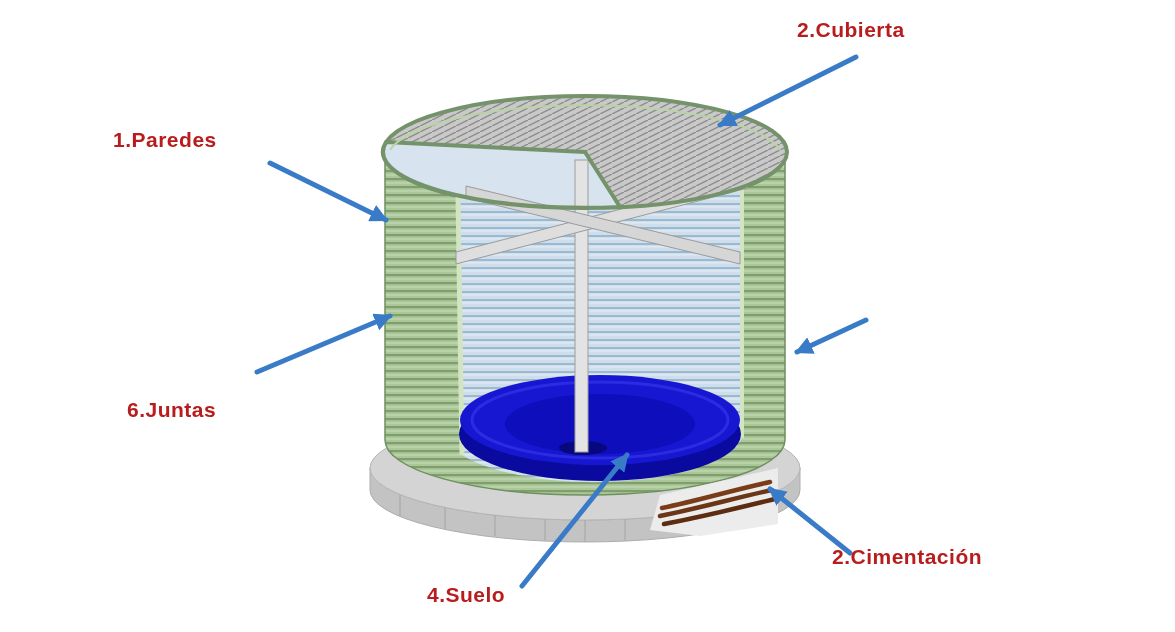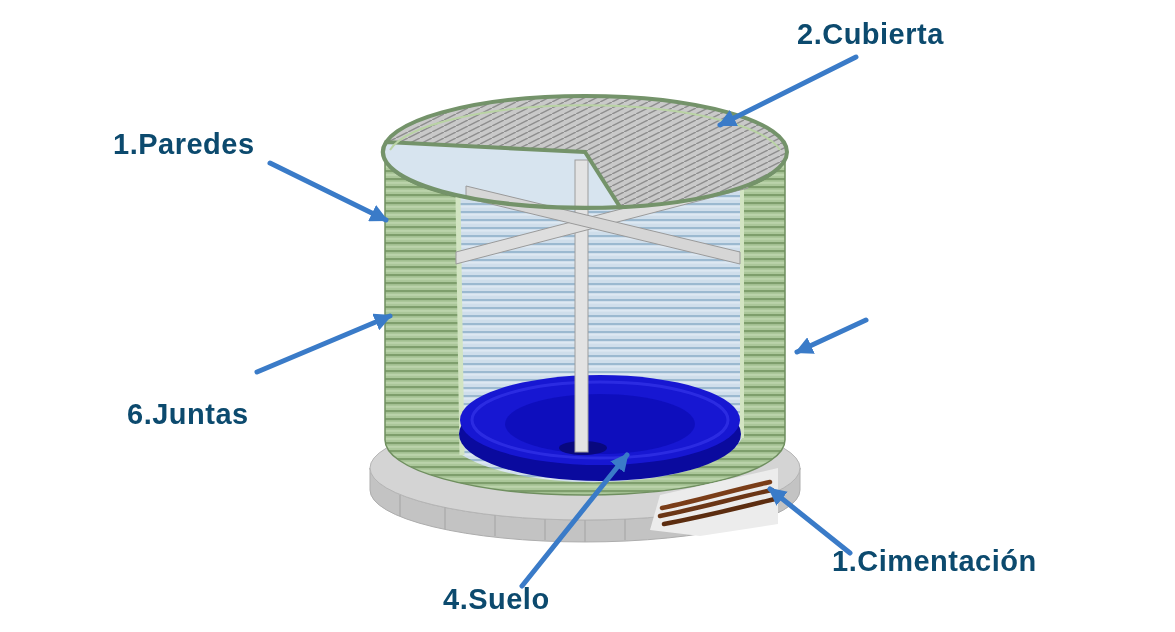--- a/index.html
+++ b/index.html
@@ -6,33 +6,33 @@
   .canvas{
     position:relative;
     width:1175px;height:632px;
     background:#ffffff;
     overflow:hidden;
     font-family:"Liberation Sans", sans-serif;
   }
   .canvas svg{position:absolute;left:0;top:0;}
   .lbl{
     position:absolute;
-    color:#0c4a6e;
+    color:#b91c1c;
     font-weight:700;
-    font-size:29px;
+    font-size:21px;
     letter-spacing:.5px;
     white-space:nowrap;
     user-select:none;
   }
   #lbl-paredes     {left:113px; top:128px;text-align:center;}
   #lbl-cubierta    {left:797px; top:18px;}
   #lbl-tornillos   {left:863px; top:283px;}
   #lbl-juntas      {left:127px; top:362px;margin-top:36px;}
   #lbl-cimentacion {left:832px; top:545px;}
-  #lbl-suelo       {left:443px; top:583px;}
+  #lbl-suelo       {left:427px; top:583px;}
 </style>
 </head>
 <body>
 
 <div class="canvas">
 
   <svg width="1175" height="632" viewBox="0 0 1175 632">
     <defs>
       <pattern id="pGreen" width="8" height="8" patternUnits="userSpaceOnUse">
         <rect width="8" height="8" fill="#abc79a"></rect>
@@ -111,15 +111,15 @@
       <line x1="866" y1="320" x2="797" y2="352" marker-end="url(#arrowhead)"></line>
       <line x1="257" y1="372" x2="390" y2="316" marker-end="url(#arrowhead)"></line>
       <line x1="850" y1="553" x2="770" y2="489" marker-end="url(#arrowhead)"></line>
       <line x1="522" y1="586" x2="627" y2="455" marker-end="url(#arrowhead)"></line>
     </g>
   </svg>
 
   <div class="lbl" id="lbl-paredes">1.Paredes</div>
   <div class="lbl" id="lbl-cubierta">2.Cubierta</div>
   <div class="lbl" id="lbl-juntas">6.Juntas</div>
-  <div class="lbl" id="lbl-cimentacion">1.Cimentación</div>
+  <div class="lbl" id="lbl-cimentacion">2.Cimentación</div>
   <div class="lbl" id="lbl-suelo">4.Suelo</div>
 </div>
 
 </body></html>

